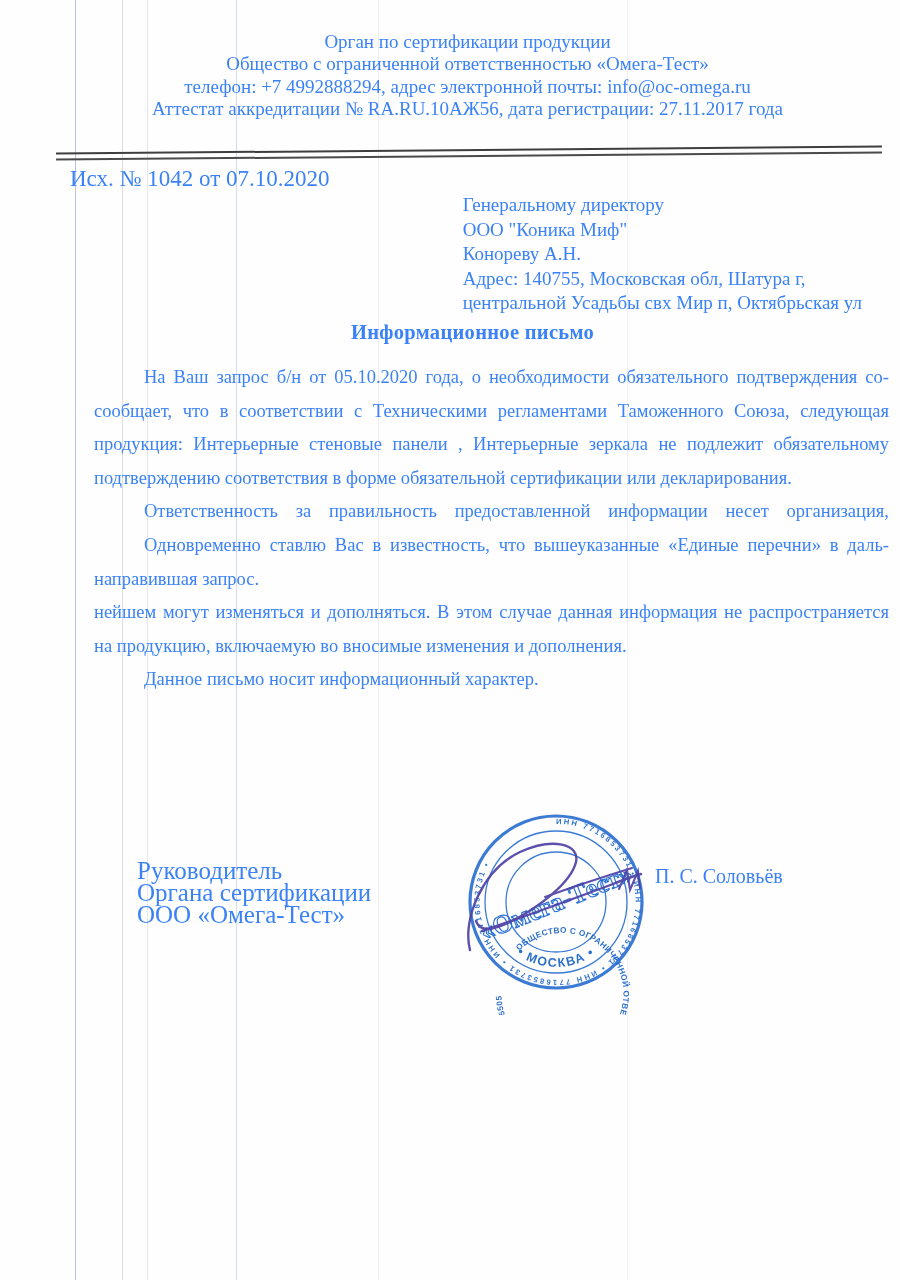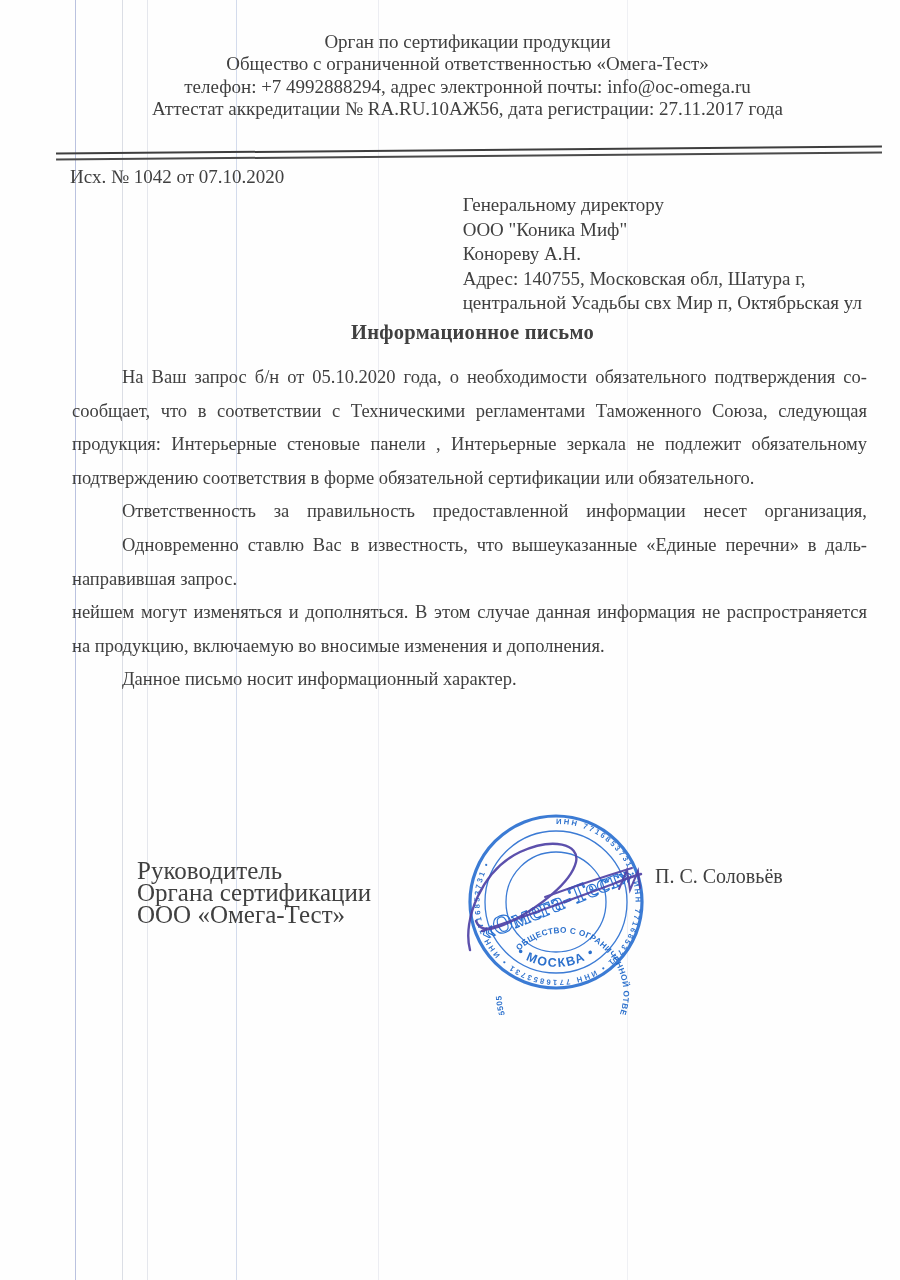--- a/index.html
+++ b/index.html
@@ -1,48 +1,48 @@
 <!DOCTYPE html>
 <html><head>
 <meta charset="utf-8">
 <style>
   html,body { margin:0; padding:0; background:#ffffff; }
   .page {
     position:relative; width:900px; height:1280px; overflow:hidden;
     background:#fefefe;
     font-family:"Liberation Serif", serif;
-    color:#404040;
+    color:#3b82f6;
   }
   .vline { position:absolute; top:0; bottom:0; width:1px; }
   .v1 { left:75px;  background:rgba(92,112,180,0.42); }
   .v2 { left:122px; background:rgba(120,130,160,0.26); }
   .v3 { left:147px; background:rgba(130,140,170,0.20); }
   .v4 { left:236px; background:rgba(100,130,190,0.28); }
   .v5 { left:378px; background:rgba(140,150,180,0.16); }
   .v6 { left:627px; background:rgba(140,150,180,0.13); }
 
   .letterhead {
     position:absolute; left:60px; top:31px; width:815px;
     text-align:center; font-size:19px; line-height:22.4px;
   }
   .rule {
     position:absolute; left:56px; top:149px; width:826px; height:4px;
     border-top:2.5px solid #3e3e3e; border-bottom:2px solid #4a4a4a;
     transform:rotate(-0.5deg);
   }
-  .ref { position:absolute; left:70px; top:166px; font-size:19px; }
+  .ref { position:absolute; left:70px; top:166px; font-size:23px; }
   .recipient {
     position:absolute; right:38px; top:193px; 
     font-size:19px; line-height:24.6px;
   }
   .title {
     position:absolute; left:75px; top:321px; width:795px;
     text-align:center; font-size:20.5px; font-weight:bold; letter-spacing:0.3px;
   }
-  .letter-body { position:absolute; left:72px; top:361px; width:795px; font-size:18.5px; }
+  .letter-body { position:absolute; left:94px; top:361px; width:795px; font-size:18.5px; }
   .letter-body .line {
     line-height:33.6px; text-align:justify; text-align-last:justify;
   }
   .letter-body .line.end { text-align-last:left; }
   .letter-body .line.indent { text-indent:50px; }
 
   .sign-pos { position:absolute; left:137px; top:860px; font-size:25px; line-height:22px; }
   .signer   { position:absolute; left:655px; top:865px; font-size:20px; }
   .stamp-svg { position:absolute; left:448px; top:800px; }
 </style>
@@ -76,21 +76,21 @@
     <div>Адрес: 140755, Московская обл, Шатура г,</div>
     <div>центральной Усадьбы свх Мир п, Октябрьская ул</div>
   </div>
 
   <div class="title">Информационное письмо</div>
 
   <div class="letter-body">
     <div class="line indent">На Ваш запрос б/н от 05.10.2020 года, о необходимости обязательного подтверждения со-</div>
     <div class="line">сообщает, что в соответствии с Техническими регламентами Таможенного Союза, следующая</div>
     <div class="line">продукция: Интерьерные стеновые панели , Интерьерные зеркала не подлежит обязательному</div>
-    <div class="line end">подтверждению соответствия в форме обязательной сертификации или обязательного.</div>
+    <div class="line end">подтверждению соответствия в форме обязательной сертификации или декларирования.</div>
     <div class="line indent">Ответственность за правильность предоставленной информации несет организация,</div>
     <div class="line indent">Одновременно ставлю Вас в известность, что вышеуказанные «Единые перечни» в даль-</div>
     <div class="line end">направившая запрос.</div>
     <div class="line">нейшем могут изменяться и дополняться. В этом случае данная информация не распространяется</div>
     <div class="line end">на продукцию, включаемую во вносимые изменения и дополнения.</div>
     <div class="line indent end">Данное письмо носит информационный характер.</div>
   </div>
 
   <div class="sign-pos">
     <div>Руководитель</div>

